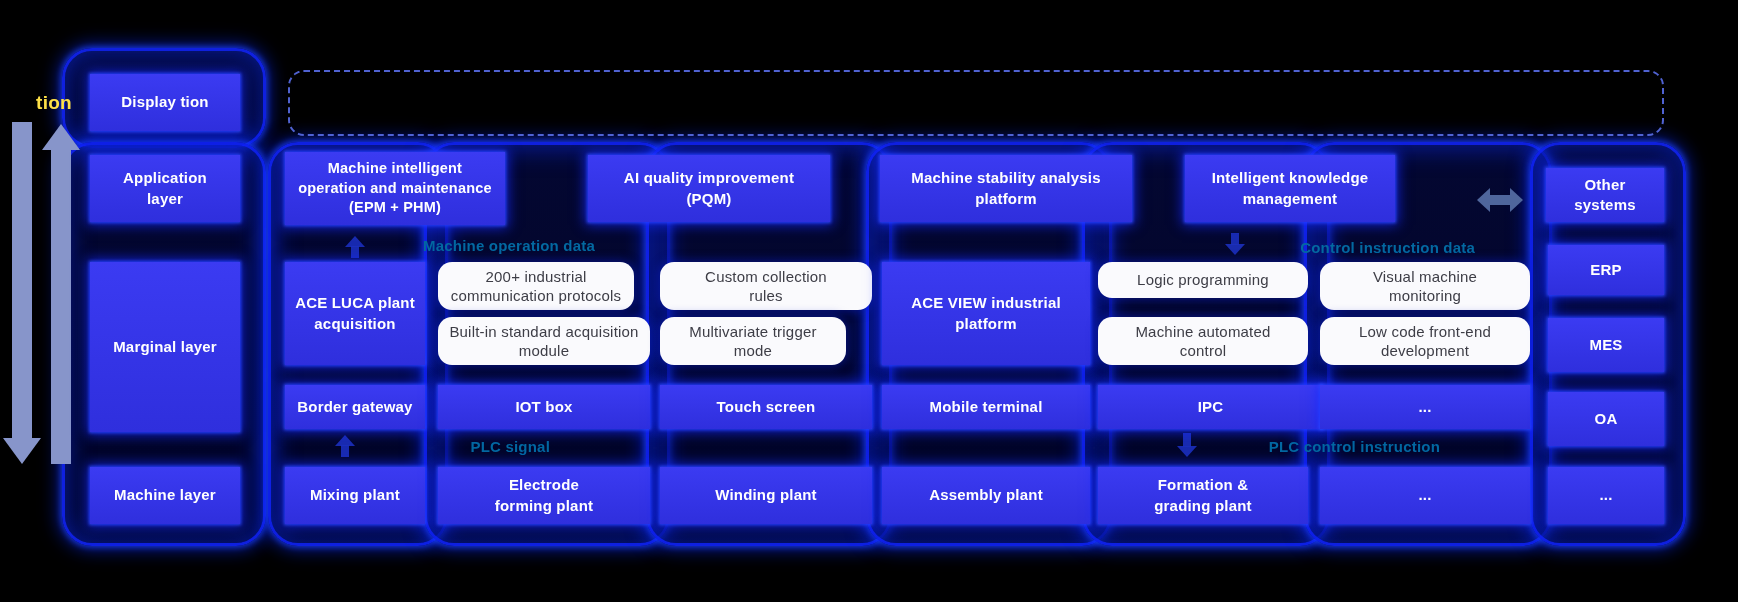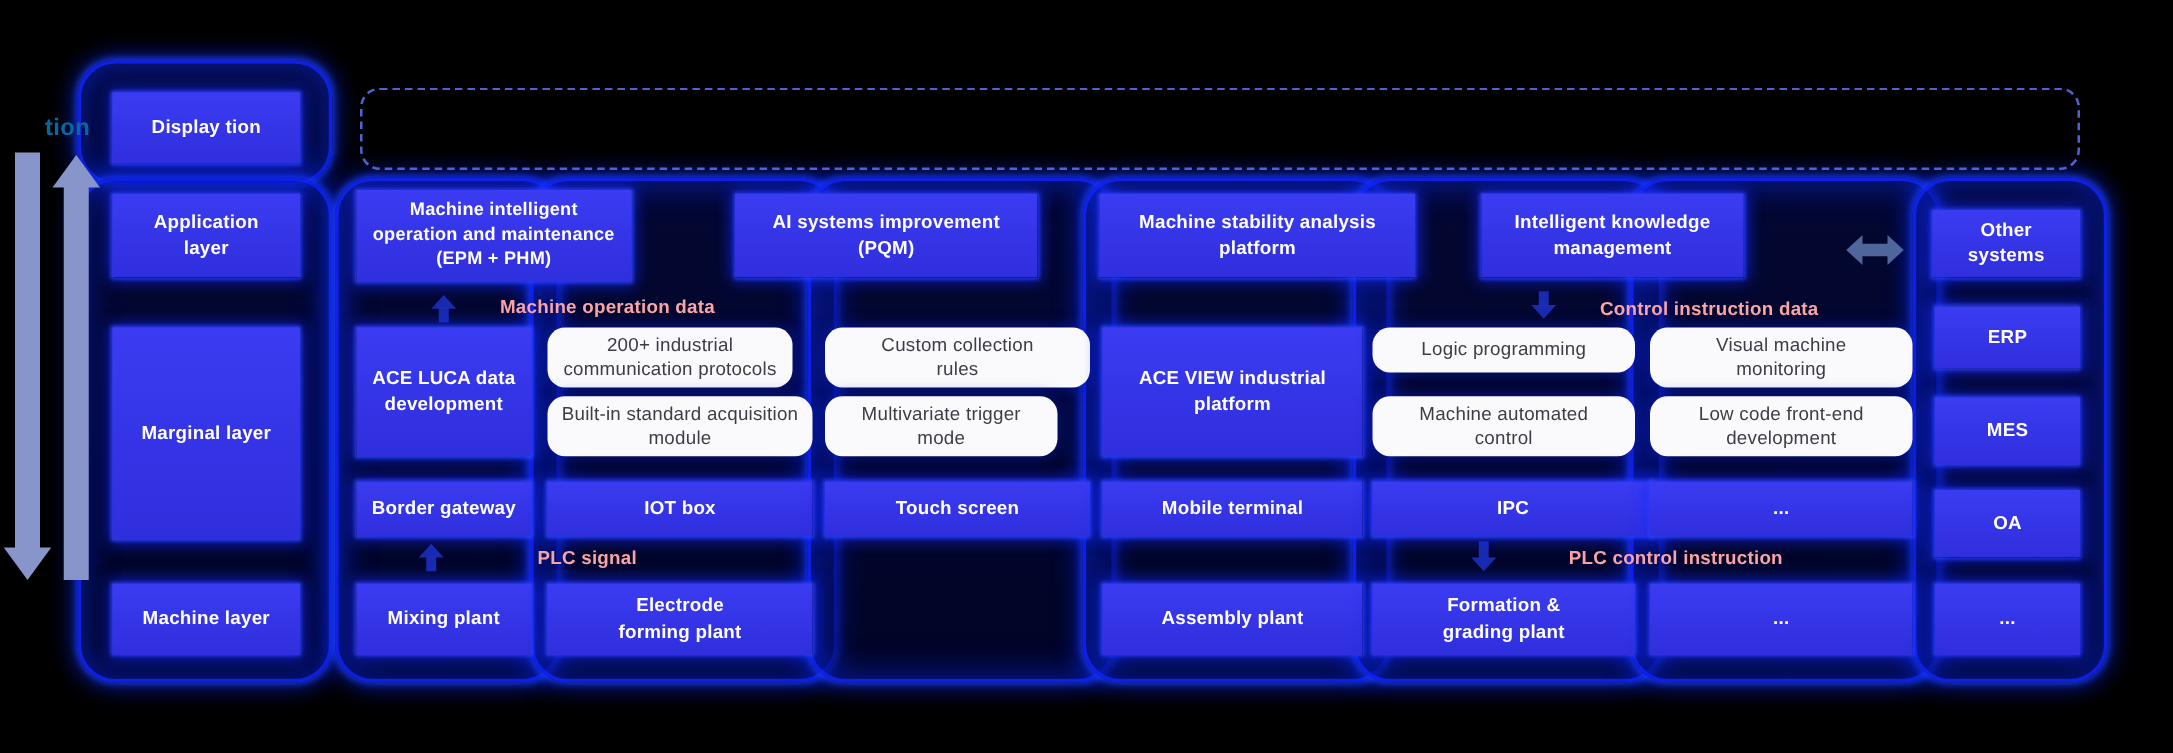--- a/index.html
+++ b/index.html
@@ -26,22 +26,22 @@
   .box span{display:inline-block;}
 
   
   .wbox{position:absolute;display:flex;align-items:center;justify-content:center;
     background:#fafafd;color:#3d3d46;font-size:15px;font-weight:500;line-height:1.3;
     border-radius:14px;text-align:center;letter-spacing:.2px;z-index:3;
     box-shadow:0 0 10px 2px rgba(10,30,200,.5);}
   .wbox span{display:inline-block;}
 
   
-  .flowlabel{position:absolute;color:#fca5a5;font-weight:bold;font-size:15px;
-    text-align:left;z-index:2;letter-spacing:.2px;}
+  .flowlabel{position:absolute;color:#0369a1;font-weight:bold;font-size:15px;
+    text-align:right;z-index:2;letter-spacing:.2px;}
 
   
   .arr{position:absolute;width:20px;z-index:2;}
   .arr .shaft{position:absolute;left:6px;width:8px;background:rgba(28,48,190,.9);}
   .arr .head{position:absolute;left:0;width:0;height:0;
     border-left:10px solid transparent;border-right:10px solid transparent;}
   .arr.up .head{top:0;border-bottom:11px solid rgba(28,48,190,.9);}
   .arr.up .shaft{top:10px;bottom:0;}
   .arr.down .head{bottom:0;border-top:11px solid rgba(28,48,190,.9);}
   .arr.down .shaft{top:0;bottom:10px;}
@@ -60,21 +60,21 @@
   .dblarr{position:absolute;left:1478px;top:188px;width:44px;height:24px;z-index:3;}
   .dblarr .bar{position:absolute;left:9px;right:9px;top:7px;height:10px;background:#4f669c;}
   .dblarr .hl{position:absolute;left:-1px;top:0;width:0;height:0;
     border-top:12px solid transparent;border-bottom:12px solid transparent;
     border-right:13px solid #4f669c;}
   .dblarr .hr{position:absolute;right:-1px;top:0;width:0;height:0;
     border-top:12px solid transparent;border-bottom:12px solid transparent;
     border-left:13px solid #4f669c;}
 
   .edgelabel{position:absolute;left:36px;top:92px;font-size:19px;font-weight:bold;
-    color:#0369a1;z-index:4;letter-spacing:.3px;}
+    color:#fde047;z-index:4;letter-spacing:.3px;}
 </style>
 </head>
 <body>
 
 <div class="stage">
 
   <div class="capsule" style="left:62px;top:48px;width:198px;height:94px"></div>
   <div class="capsule" style="left:62px;top:142px;width:198px;height:398px"></div>
   <div class="capsule" style="left:268px;top:142px;width:174px;height:398px"></div>
   <div class="capsule" style="left:424px;top:142px;width:240px;height:398px"></div>
@@ -106,21 +106,21 @@
       <span>Marginal layer</span>
     </div>
   <div class="box" style="left:90px;top:467px;width:150px;height:57px">
       <span>Machine layer</span>
     </div>
 
   <div class="box" style="left:285px;top:152px;width:220px;height:73px;font-size:14.5px">
       <span style="max-width:205px">Machine intelligent operation and maintenance (EPM + PHM)</span>
     </div>
   <div class="box" style="left:588px;top:155px;width:242px;height:67px">
-      <span style="max-width:200px">AI systems improvement (PQM)</span>
+      <span style="max-width:200px">AI quality improvement (PQM)</span>
     </div>
   <div class="box" style="left:880px;top:155px;width:252px;height:67px">
       <span style="max-width:215px">Machine stability analysis platform</span>
     </div>
   <div class="box" style="left:1185px;top:155px;width:210px;height:67px">
       <span style="max-width:200px">Intelligent knowledge management</span>
     </div>
   <div class="box" style="left:1546px;top:168px;width:118px;height:54px">
       <span style="max-width:70px">Other systems</span>
     </div>
@@ -136,21 +136,21 @@
       <div class="shaft"></div>
     </div>
   <div class="flowlabel" style="left:400px;top:237px;width:195px">Machine operation data</div>
   <div class="arr down" style="left:1225px;top:233px;height:22px">
       <div class="head"></div>
       <div class="shaft"></div>
     </div>
   <div class="flowlabel" style="left:1280px;top:239px;width:195px">Control instruction data</div>
 
   <div class="box" style="left:285px;top:262px;width:140px;height:103px">
-      <span style="max-width:125px">ACE LUCA data development</span>
+      <span style="max-width:125px">ACE LUCA plant acquisition</span>
     </div>
   <div class="wbox" style="left:438px;top:262px;width:196px;height:48px">
       <span>200+ industrial communication protocols</span>
     </div>
   <div class="wbox" style="left:438px;top:317px;width:212px;height:48px">
       <span>Built-in standard acquisition module</span>
     </div>
   <div class="wbox" style="left:660px;top:262px;width:212px;height:48px">
       <span style="max-width:140px">Custom collection rules</span>
     </div>
@@ -202,20 +202,23 @@
       <div class="shaft"></div>
     </div>
   <div class="flowlabel" style="left:1255px;top:438px;width:185px">PLC control instruction</div>
 
   <div class="box" style="left:285px;top:467px;width:140px;height:57px">
       <span>Mixing plant</span>
     </div>
   <div class="box" style="left:438px;top:467px;width:212px;height:57px">
       <span style="max-width:110px">Electrode forming plant</span>
     </div>
+  <div class="box" style="left:660px;top:467px;width:212px;height:57px">
+      <span>Winding plant</span>
+    </div>
   <div class="box" style="left:882px;top:467px;width:208px;height:57px">
       <span>Assembly plant</span>
     </div>
   <div class="box" style="left:1098px;top:467px;width:210px;height:57px">
       <span style="max-width:110px">Formation &amp; grading plant</span>
     </div>
   <div class="box" style="left:1320px;top:467px;width:210px;height:57px">
       <span>...</span>
     </div>
 

